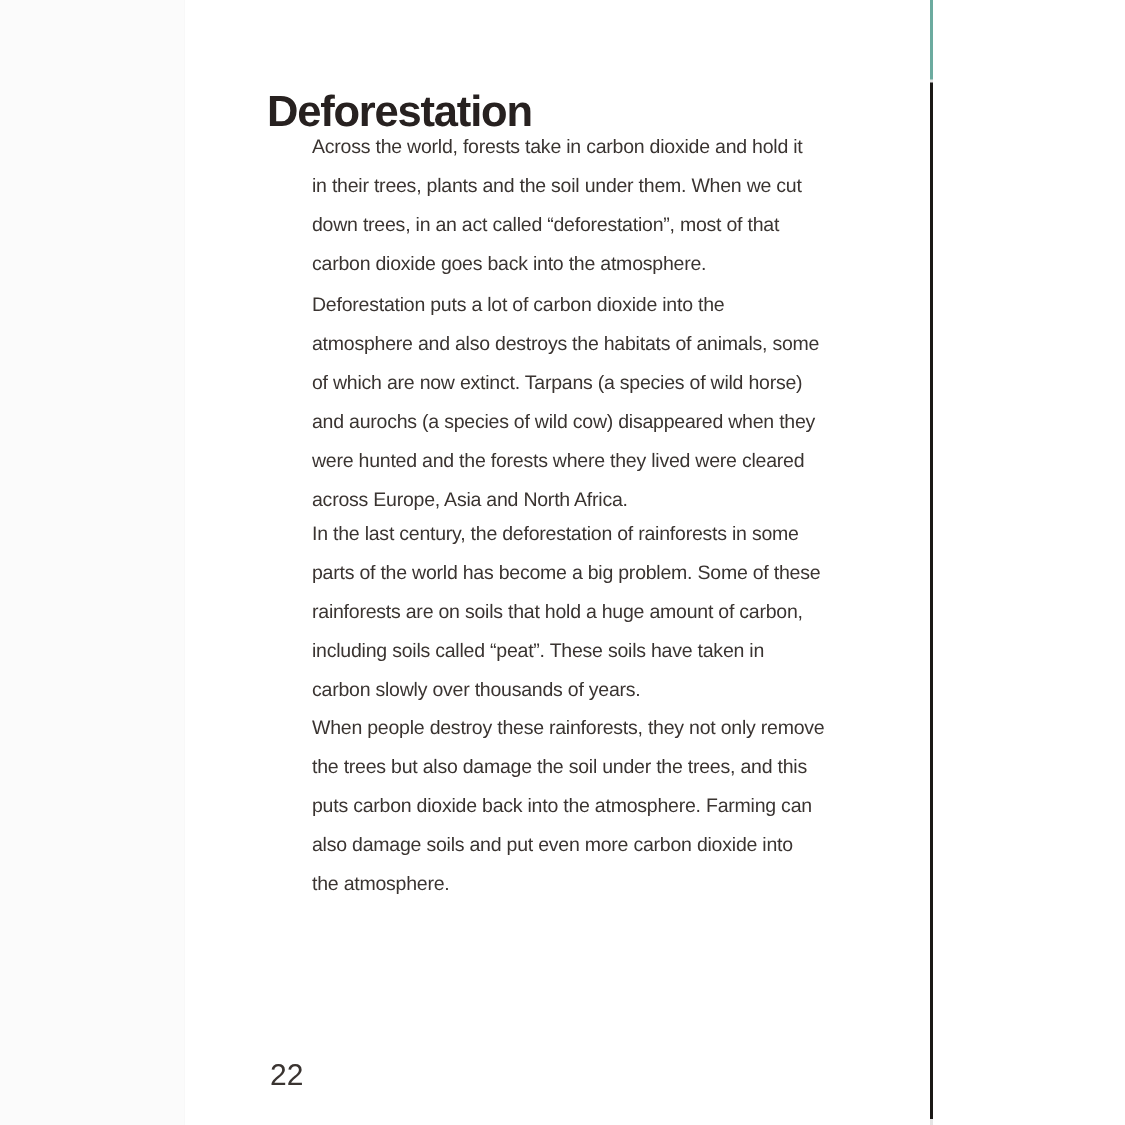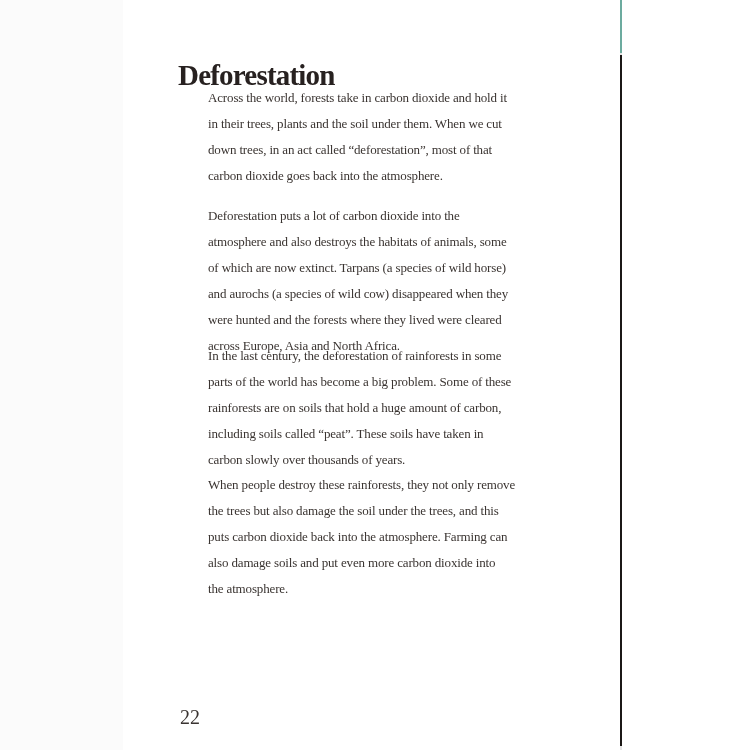--- a/index.html
+++ b/index.html
@@ -6,21 +6,21 @@
     margin: 0;
     padding: 0;
     background: #ffffff;
   }
   .canvas {
     position: relative;
     width: 750px;
     height: 750px;
     background: #e5e5e5;
     overflow: hidden;
-    font-family: Liberation Serif, serif;
+    font-family: Liberation Sans, sans-serif;
   }
   .left-margin {
     position: absolute;
     left: 0; top: 0;
     width: 123px; height: 750px;
     background: #fbfbfb;
   }
   .page-surface {
     position: absolute;
     left: 123px; top: 0;
@@ -58,21 +58,21 @@
     left: 180px;
     width: 412px;
     font-size: 13px;
     line-height: 26px;
     letter-spacing: -0.15px;
     color: #3a3431;
     white-space: pre-line;
     margin-left: 28px;
   }
   .para-1 { top: 85px; }
-  .para-2 { top: 203px; }
+  .para-2 { top: 190px; }
   .para-3 { top: 343px; }
   .para-4 { top: 472px; }
   .para-5 { top: 599px; }
   .page-number {
     position: absolute;
     left: 180px; top: 706px;
     font-size: 20px;
     color: #3a3431;
   }
 </style>

